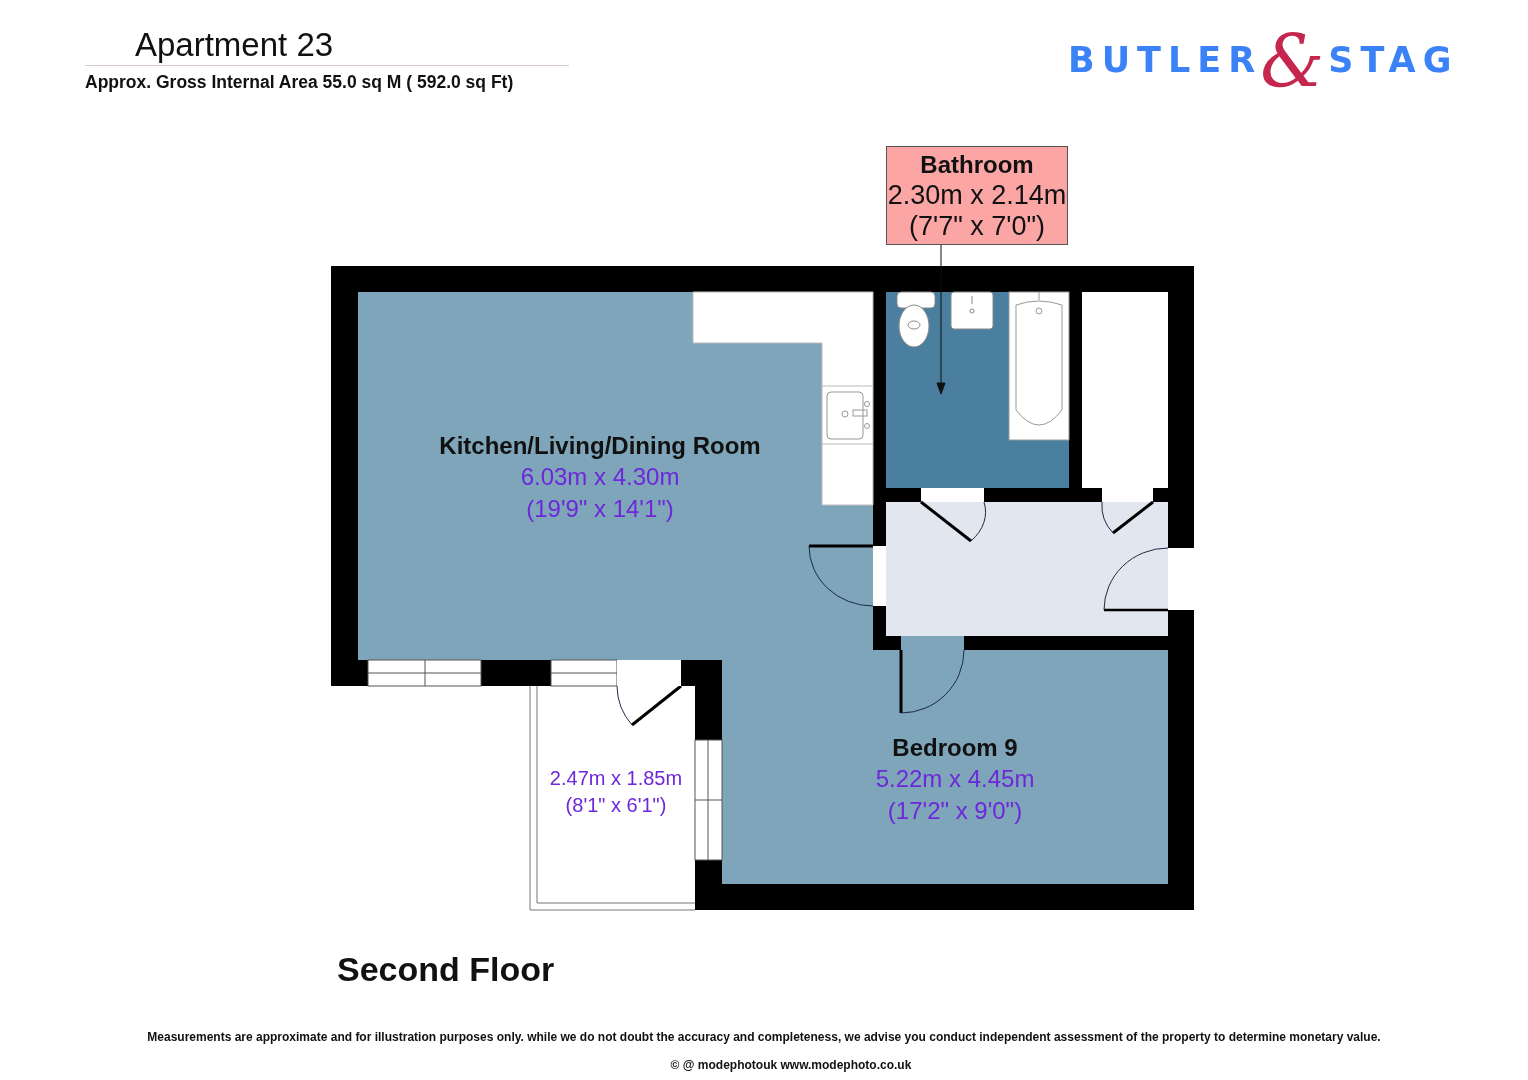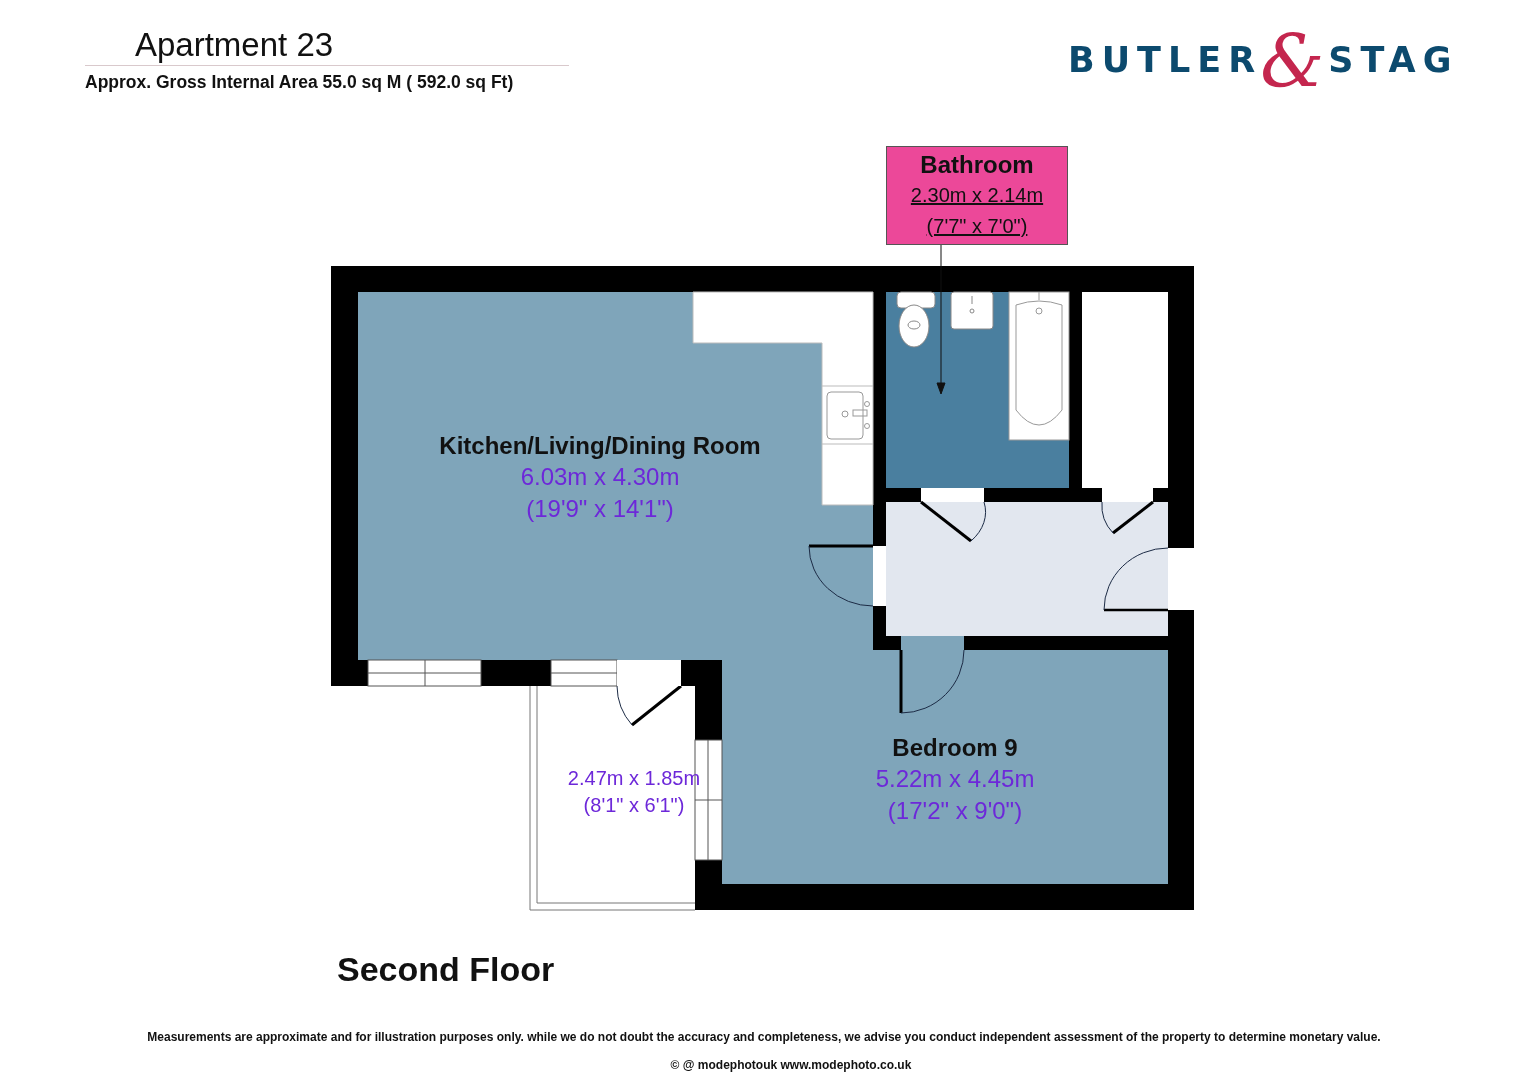--- a/index.html
+++ b/index.html
@@ -1,29 +1,29 @@
 <!DOCTYPE html>
 <html><head>
 <meta charset="utf-8">
 <style>
   html, body { margin:0; padding:0; background:#ffffff; }
   body { width:1528px; height:1080px; position:relative; overflow:hidden; font-family:"Liberation Sans", sans-serif; color:#111; }
   .title { position:absolute; left:93px; top:26px; font-size:33px; color:#111; font-weight:normal; letter-spacing:0px;margin-left:42px; }
   .title-rule { position:absolute; left:85px; top:65px; width:484px; height:1px; background:#d9c9cc; }
   .subtitle { position:absolute; left:85px; top:72px; font-size:17.5px; font-weight:bold; color:#111; }
   .logo { position:absolute; left:1068px; top:24px; width:392px; height:72px; display:flex; align-items:center; }
-  .logo .word { font-family:"DejaVu Sans", sans-serif; font-weight:bold; font-size:35px; color:#0c4a6e; letter-spacing:7px; }
+  .logo .word { font-family:"DejaVu Sans", sans-serif; font-weight:bold; font-size:35px; color:#3b82f6; letter-spacing:7px; }
   .logo .amp { font-family:"DejaVu Serif", serif; font-style:italic; font-size:72px; color:#c4264e; margin:0 4px 0 -2px; line-height:1; position:relative; top:2px; }
   svg.plan { position:absolute; left:0; top:0; }
   .room-label { position:absolute; text-align:center; color:#111; }
   .room-label .name { font-weight:bold; font-size:24px; display:block; }
   .room-label .dim { font-size:24px; display:block; line-height:32px; color:#6d28d9; }
-  .bath-box { position:absolute; left:886px; top:146px; width:182px; height:99px; border:1px solid #555; background:#ec4899; text-align:center; box-sizing:border-box; padding-top:2px; }
+  .bath-box { position:absolute; left:886px; top:146px; width:182px; height:99px; border:1px solid #555; background:#fca5a5; text-align:center; box-sizing:border-box; padding-top:2px; }
   .bath-box .name { font-weight:bold; font-size:24px; display:block; line-height:31px; }
-  .bath-box .dim { font-size:20px; display:block; line-height:31px;text-decoration:underline; }
+  .bath-box .dim { font-size:27px; display:block; line-height:31px; }
   .floor-label { position:absolute; left:337px; top:950px; font-size:34px; font-weight:bold; color:#111; }
   .footer { position:absolute; left:0; width:1528px; text-align:center; font-size:12px; font-weight:bold; color:#111; }
 </style>
 </head>
 <body>
 
 <div class="title">Apartment 23</div>
 <div class="title-rule"></div>
 <div class="subtitle">Approx. Gross Internal Area 55.0 sq M ( 592.0 sq Ft)</div>
 
@@ -151,21 +151,21 @@
   <span class="dim">6.03m x 4.30m</span>
   <span class="dim">(19'9" x 14'1")</span>
 </div>
 
 <div class="room-label" style="left:805px; top:732px; width:300px;">
   <span class="name" style="line-height:31px;">Bedroom 9</span>
   <span class="dim">5.22m x 4.45m</span>
   <span class="dim">(17'2" x 9'0")</span>
 </div>
 
-<div class="room-label" style="left:537px; top:765px; width:158px;margin-left:18px;">
+<div class="room-label" style="left:537px; top:765px; width:158px;">
   <span class="dim" style="font-size:20px; line-height:27px;">2.47m x 1.85m</span>
   <span class="dim" style="font-size:20px; line-height:27px;">(8'1" x 6'1")</span>
 </div>
 
 <div class="floor-label">Second Floor</div>
 
 <div class="footer" style="top:1030px;">Measurements are approximate and for illustration purposes only. while we do not doubt the accuracy and completeness, we advise you conduct independent assessment of the property to determine monetary value.</div>
 <div class="footer" style="top:1058px;padding-left:27px;">© @ modephotouk www.modephoto.co.uk</div>
 
 </body></html>

